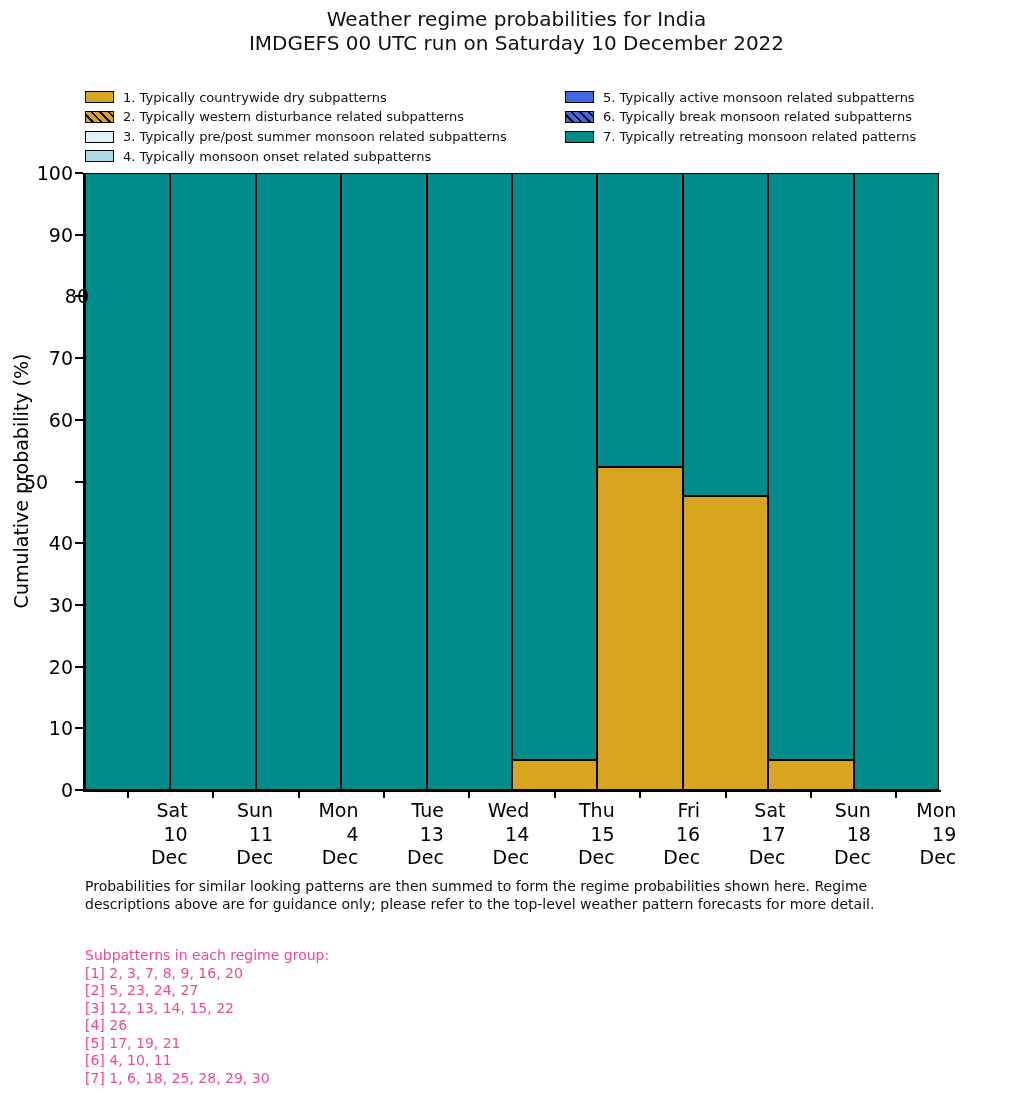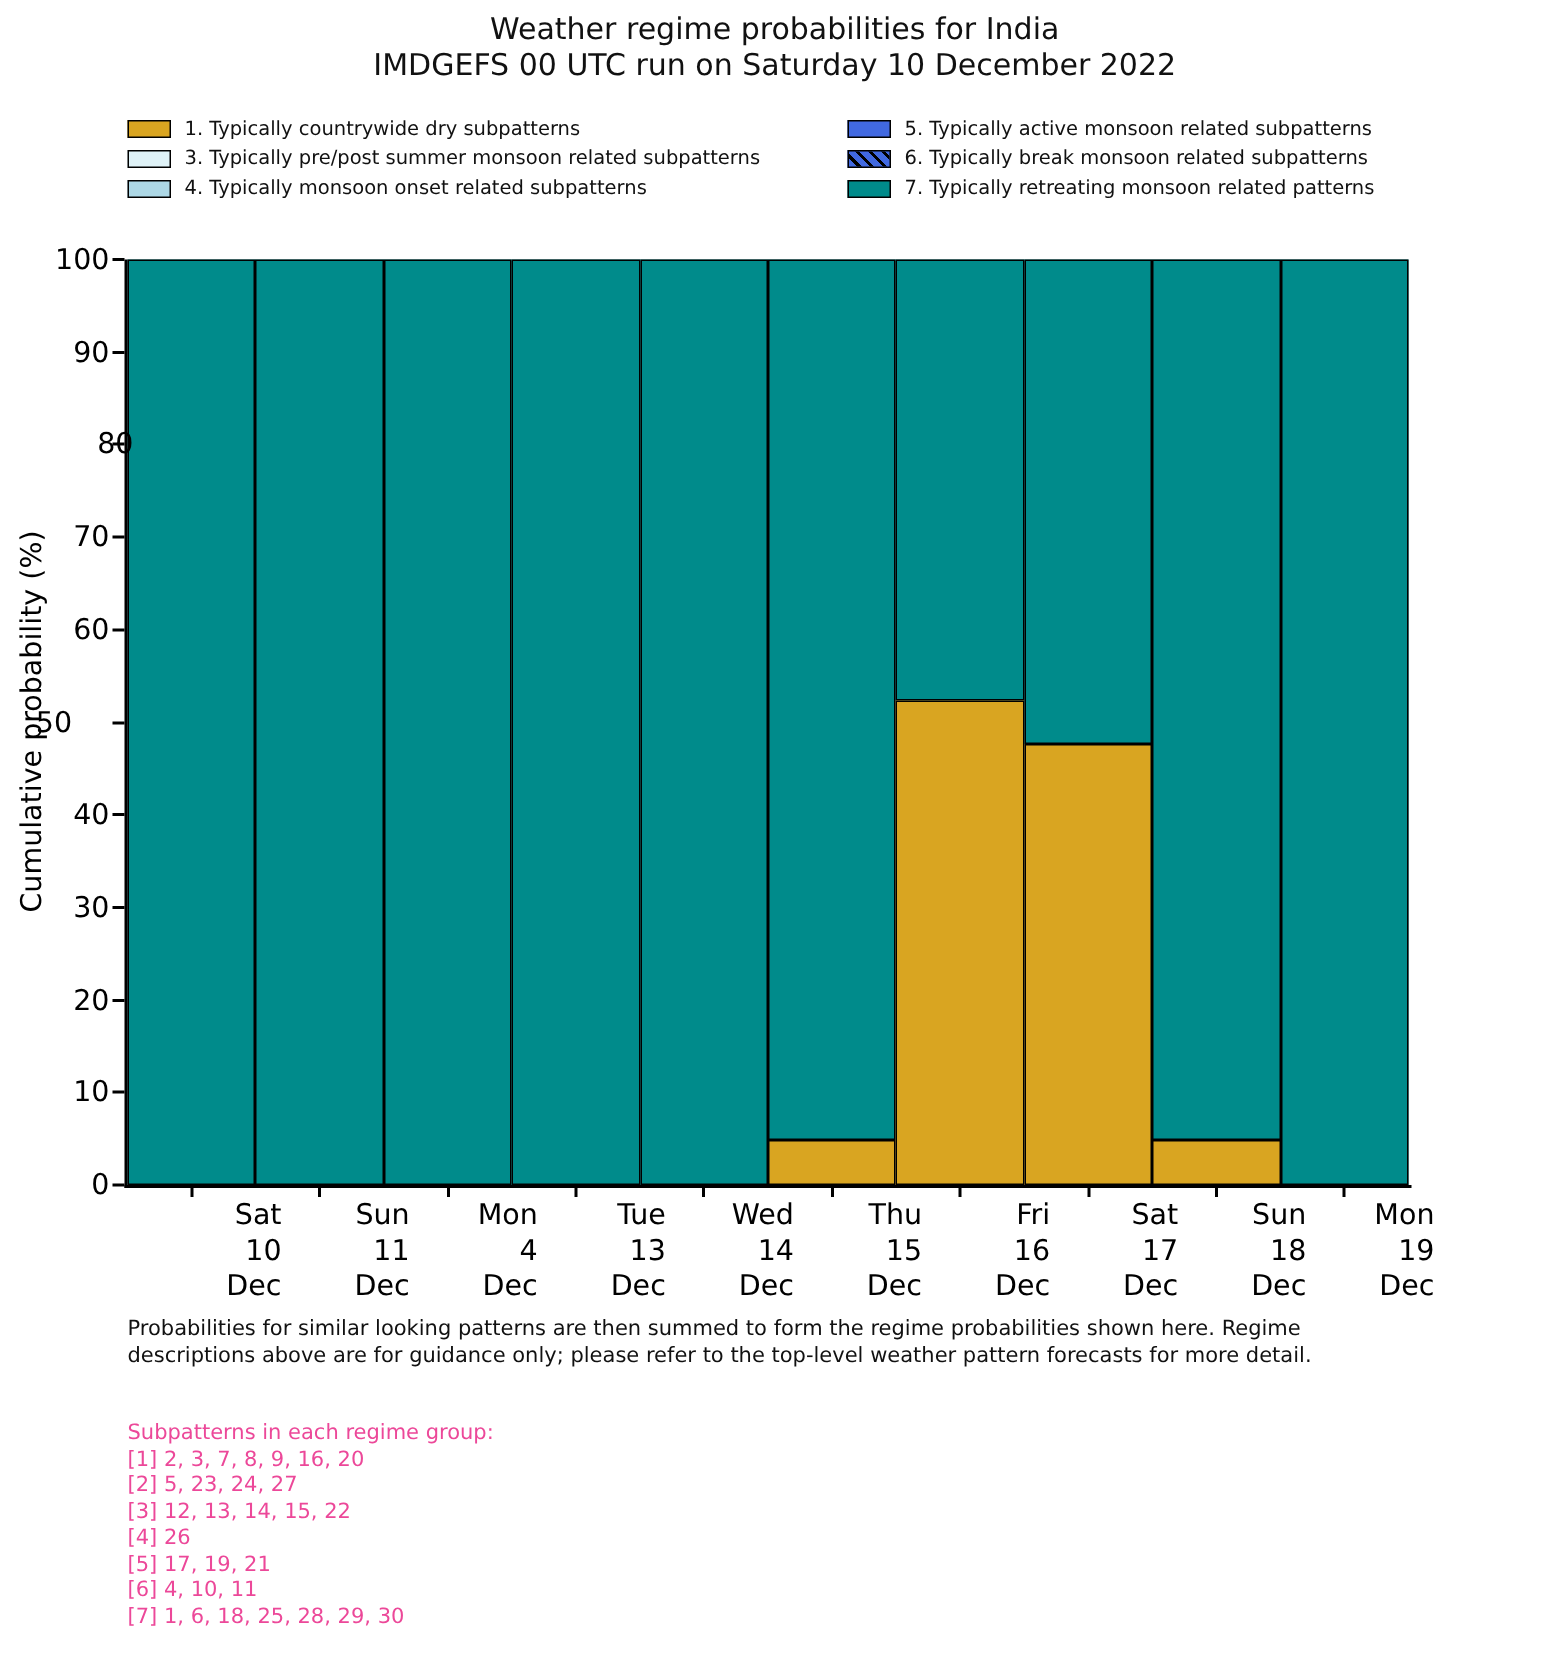--- a/index.html
+++ b/index.html
@@ -3,21 +3,21 @@
 <meta charset="utf-8">
 <style>
   html,body{margin:0;padding:0;background:#fff;}
   .figure{
     position:relative;width:1033px;height:1114px;background:#ffffff;
     font-family:"DejaVu Sans",sans-serif;color:#000;overflow:hidden;
   }
   .title{position:absolute;top:7px;left:0;width:100%;text-align:center;
     font-size:20px;line-height:24px;color:#111;}
   
-  .legend-col{position:absolute;top:80px;display:flex;flex-direction:column;gap:7.6px;justify-content:space-between;}
+  .legend-col{position:absolute;top:91px;display:flex;flex-direction:column;gap:7.6px;justify-content:space-between;}
   .legend-col.left{left:85px;}
   .legend-col.right{left:565px;}
   .legend-item{display:flex;align-items:center;height:12.2px;}
   .swatch{width:29px;height:12px;border:1.2px solid #000;box-sizing:border-box;
     margin-right:9px;flex:none;background:#ccc;}
   .swatch.hatched{background-image:repeating-linear-gradient(45deg,rgba(0,0,0,0) 0 4px,#000 4px 6px);}
   .legend-label{font-size:13px;white-space:nowrap;color:#111;}
   
   .plot{position:absolute;left:85px;top:173px;width:854px;height:617px;}
   .bars{position:absolute;left:0;top:0;width:100%;height:100%;display:flex;}
@@ -49,20 +49,24 @@
     <div>Weather regime probabilities for India</div>
     <div>IMDGEFS 00 UTC run on Saturday 10 December 2022</div>
   </div>
 
   <div class="legend-col left">
     <div class="legend-item">
       <span class="swatch" style="background-color: rgb(217, 165, 33);"></span>
       <span class="legend-label">1. Typically countrywide dry subpatterns</span>
     </div>
     <div class="legend-item">
+      <span class="swatch hatched" style="background-color: rgb(217, 165, 33);"></span>
+      <span class="legend-label">2. Typically western disturbance related subpatterns</span>
+    </div>
+    <div class="legend-item">
       <span class="swatch" style="background-color: rgb(223, 242, 247);"></span>
       <span class="legend-label">3. Typically pre/post summer monsoon related subpatterns</span>
     </div>
     <div class="legend-item">
       <span class="swatch" style="background-color: rgb(173, 216, 230);"></span>
       <span class="legend-label">4. Typically monsoon onset related subpatterns</span>
     </div>
   </div>
 
   <div class="legend-col right">

